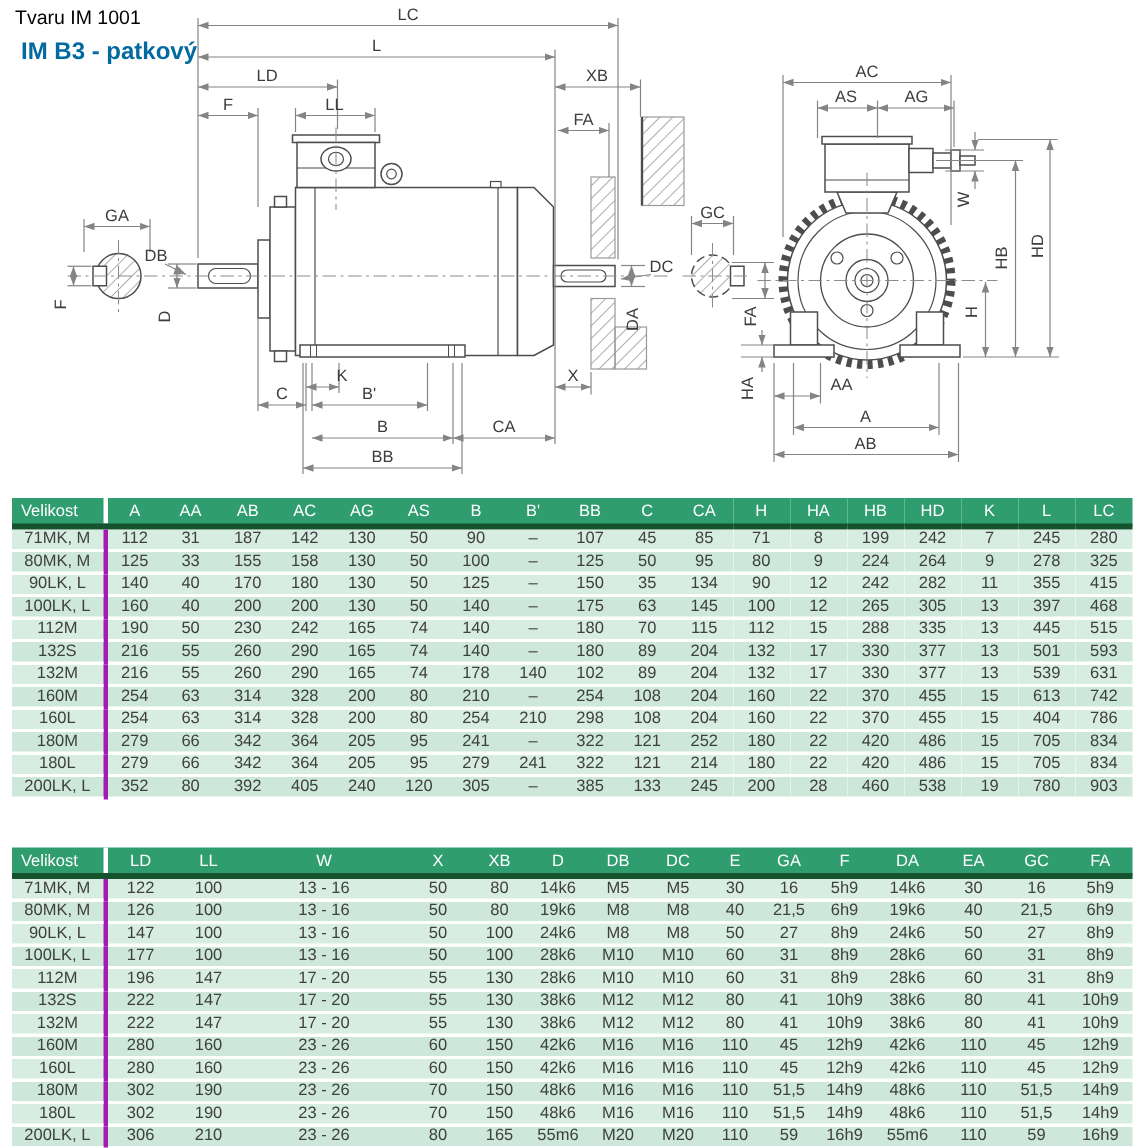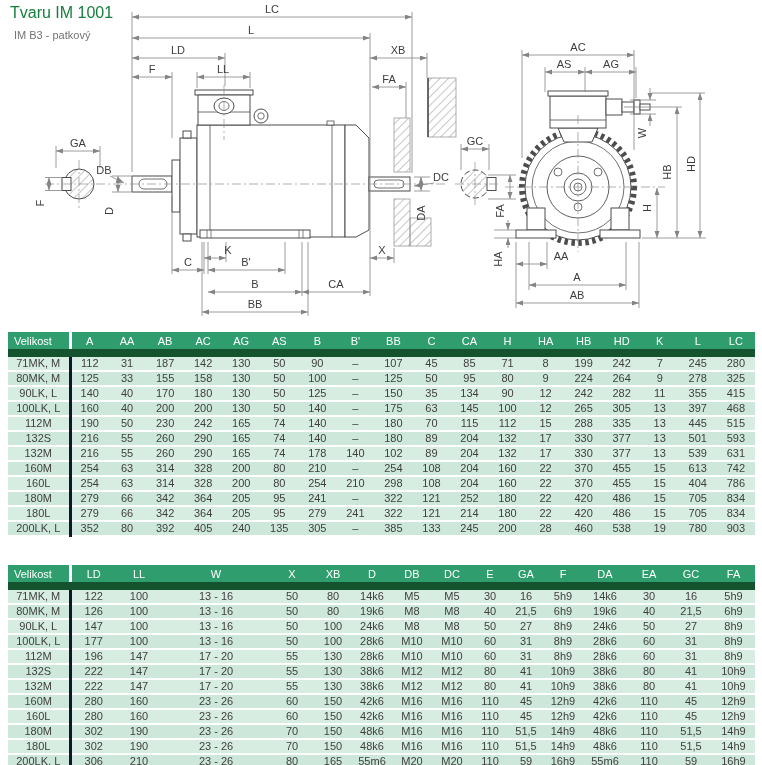--- a/index.html
+++ b/index.html
@@ -2,39 +2,39 @@
 <html style="--hdr-bg: #2f9d6e; --hdr-fg: #ffffff; --row-odd: #d8ede2; --row-even: #cde8da;"><head>
 <meta charset="utf-8">
 <style>
   html,body{margin:0;padding:0;background:#fff;}
   body{
     width:762px;height:765px;position:relative;overflow:hidden;
     font-family:"Liberation Sans","DejaVu Sans",sans-serif;
     -webkit-font-smoothing:antialiased;
   }
   .titles{position:absolute;top:4px;left:10px;z-index:3;}
-  .page-title{font-size:16px;color:#15803d;font-weight:400;margin:0;}
-  .page-subtitle{font-size:11px;color:#737373;font-weight:400;margin:7px 0 0 4px;}
+  .page-title{font-size:13px;color:#000000;font-weight:400;margin:0;}
+  .page-subtitle{font-size:16px;color:#0369a1;font-weight:700;margin:7px 0 0 4px;}
   #drawing{position:absolute;top:0;left:0;z-index:1;}
   .dim-label{font-size:11px;fill:#3c3c3c;}
   .tbl-wrap{position:absolute;left:8px;width:747px;z-index:2;}
   #t1wrap{top:332px;}
   #t2wrap{top:565px;}
   table.dimtable{border-collapse:collapse;table-layout:fixed;width:747px;}
   table.dimtable th{
     background:var(--hdr-bg,#2f9d6e);color:var(--hdr-fg,#ffffff);
     font-size:11px;font-weight:400;height:17px;padding:0;text-align:center;
-    border-bottom:8px solid #14532d;
+    border-bottom:4px solid #14532d;
   }
   table.dimtable th:first-child{text-align:left;padding-left:6px;border-right:3px solid #fff;}
   table.dimtable td{
     font-size:11px;color:#3f3f3f;text-align:center;height:13px;line-height:13px;
     padding:0;border-bottom:2px solid #fff;white-space:nowrap;overflow:hidden;
   }
-  table.dimtable td:first-child{border-right:3px solid #0f172a;}
+  table.dimtable td:first-child{border-right:3px solid #a21caf;}
   table.dimtable tbody tr:nth-child(odd) td{background:var(--row-odd,#d8ede2);}
   table.dimtable tbody tr:nth-child(even) td{background:var(--row-even,#cde8da);}
   
   #table1 col.c0{width:62px;}
   
   #table2 col:nth-child(1){width:62px;}  #table2 col:nth-child(2){width:46px;}
   #table2 col:nth-child(3){width:46px;}  #table2 col:nth-child(4){width:108px;}
   #table2 col:nth-child(5){width:44px;}  #table2 col:nth-child(6){width:38px;}
   #table2 col:nth-child(7){width:40px;}  #table2 col:nth-child(8){width:40px;}
   #table2 col:nth-child(9){width:40px;}  #table2 col:nth-child(10){width:36px;}
@@ -537,21 +537,21 @@
           <td>705</td>
           <td>834</td>
         </tr>
         <tr>
           <td>200LK, L</td>
           <td>352</td>
           <td>80</td>
           <td>392</td>
           <td>405</td>
           <td>240</td>
-          <td>135</td>
+          <td>120</td>
           <td>305</td>
           <td>–</td>
           <td>385</td>
           <td>133</td>
           <td>245</td>
           <td>200</td>
           <td>28</td>
           <td>460</td>
           <td>538</td>
           <td>19</td>

